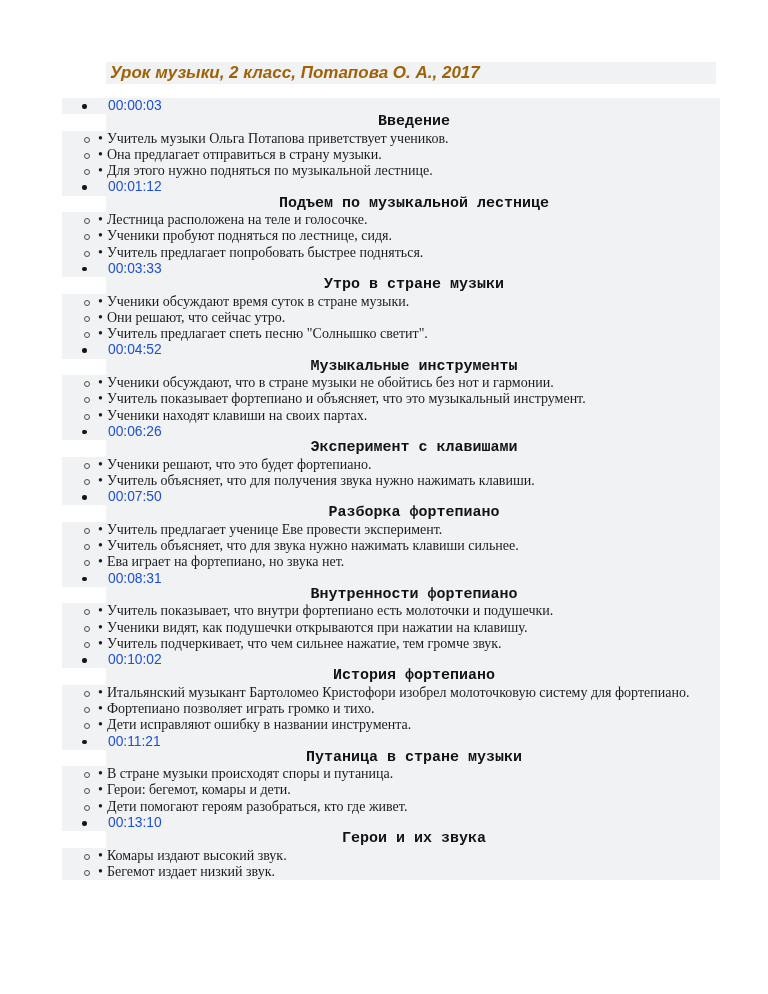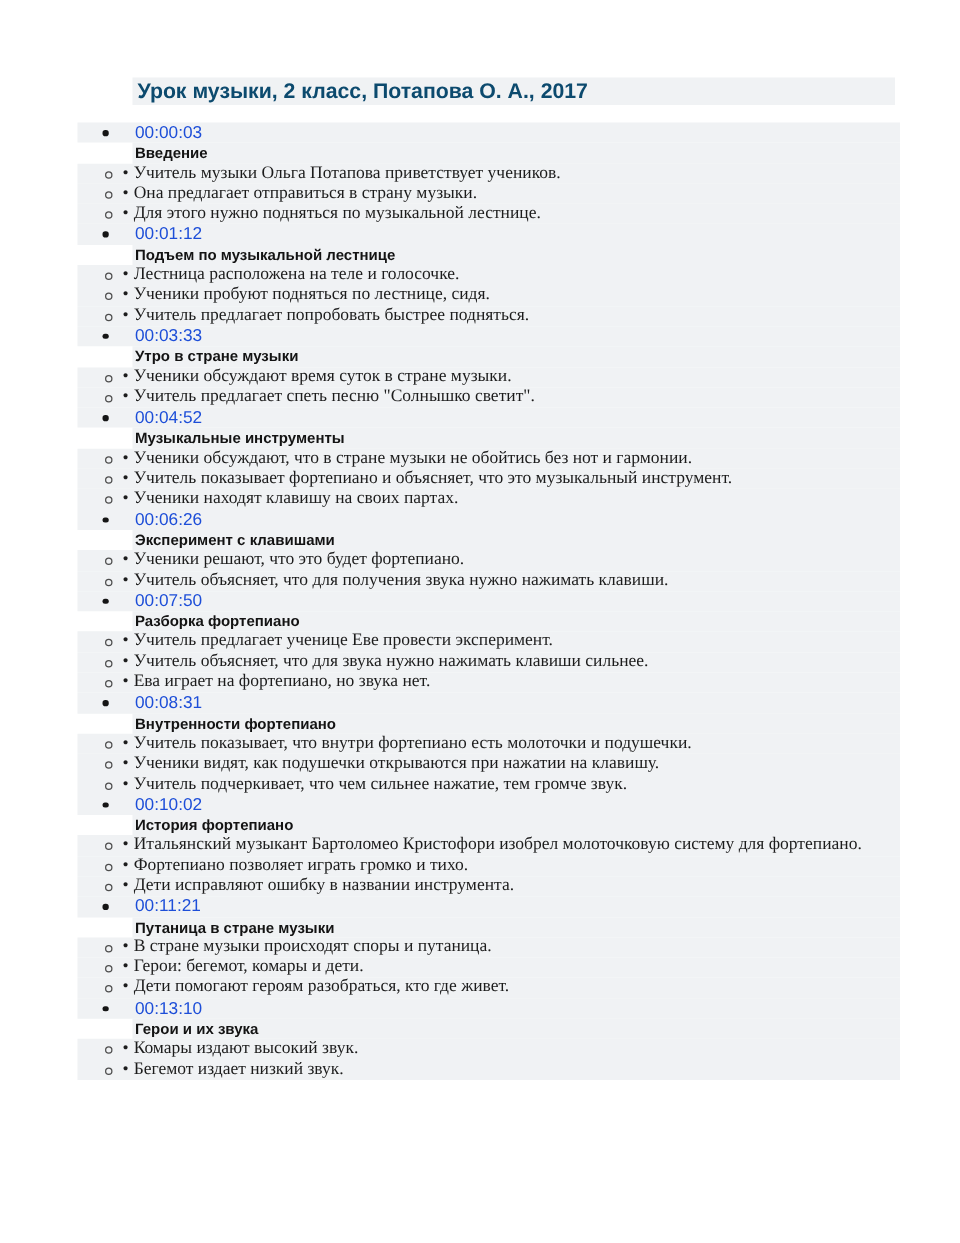--- a/index.html
+++ b/index.html
@@ -5,36 +5,36 @@
   html,body { margin:0; padding:0; }
   body {
     width:768px; height:994px; background:#ffffff; position:relative;
     font-family:"Liberation Serif", serif; overflow:hidden;
     -webkit-font-smoothing:antialiased;
   }
   .title {
     position:absolute; left:106px; top:62px; width:606px; height:22px;
     background:#f0f2f4; padding-left:4px;
     font-family:"Liberation Sans", sans-serif; font-weight:bold;
-    font-size:17px; line-height:22px; color:#0c4a6e; white-space:nowrap;
+    font-size:17px; line-height:22px; color:#a16207; white-space:nowrap;font-style:italic;
   }
   .timeline { position:absolute; left:62px; top:98px; width:658px; }
   .row { position:relative; line-height:16.3px; background:#f0f2f4; }
   .ts-row {
     padding-left:46px;
     font-family:"Liberation Sans", sans-serif; font-size:13.8px; color:#1d4ed8;
   }
   .m-disc {
     position:absolute; left:20px; top:6px; width:4.5px; height:4.5px;
     border-radius:50%; background:#151515;
   }
   .head-row {
     margin-left:44px; padding-left:2px;
-    font-family:Liberation Sans, sans-serif; font-weight:bold;
-    font-size:12px; color:#131313; white-space:nowrap;
+    font-family:Liberation Mono, monospace; font-weight:bold;
+    font-size:15px; color:#131313; white-space:nowrap;text-align:center;
   }
   .sub-row { padding-left:36px; font-size:14px; color:#1c1c1c; }
   .m-ring {
     position:absolute; left:22px; top:6px; width:4px; height:4px;
     border:1px solid #4d4d4d; border-radius:50%; background:transparent;
   }
   .ib { margin-right:4px; }
 </style>
 </head>
 <body>
@@ -49,26 +49,27 @@
       <div class="row sub-row"><span class="m-ring"></span><span class="ib">•</span><span>Она предлагает отправиться в страну музыки.</span></div>
       <div class="row sub-row"><span class="m-ring"></span><span class="ib">•</span><span>Для этого нужно подняться по музыкальной лестнице.</span></div>
       <div class="row ts-row"><span class="m-disc"></span><span>00:01:12</span></div>
       <div class="row head-row"><span>Подъем по музыкальной лестнице</span></div>
       <div class="row sub-row"><span class="m-ring"></span><span class="ib">•</span><span>Лестница расположена на теле и голосочке.</span></div>
       <div class="row sub-row"><span class="m-ring"></span><span class="ib">•</span><span>Ученики пробуют подняться по лестнице, сидя.</span></div>
       <div class="row sub-row"><span class="m-ring"></span><span class="ib">•</span><span>Учитель предлагает попробовать быстрее подняться.</span></div>
       <div class="row ts-row"><span class="m-disc"></span><span>00:03:33</span></div>
       <div class="row head-row"><span>Утро в стране музыки</span></div>
       <div class="row sub-row"><span class="m-ring"></span><span class="ib">•</span><span>Ученики обсуждают время суток в стране музыки.</span></div>
+      <div class="row sub-row"><span class="m-ring"></span><span class="ib">•</span><span>Они решают, что сейчас утро.</span></div>
       <div class="row sub-row"><span class="m-ring"></span><span class="ib">•</span><span>Учитель предлагает спеть песню "Солнышко светит".</span></div>
       <div class="row ts-row"><span class="m-disc"></span><span>00:04:52</span></div>
       <div class="row head-row"><span>Музыкальные инструменты</span></div>
       <div class="row sub-row"><span class="m-ring"></span><span class="ib">•</span><span>Ученики обсуждают, что в стране музыки не обойтись без нот и гармонии.</span></div>
       <div class="row sub-row"><span class="m-ring"></span><span class="ib">•</span><span>Учитель показывает фортепиано и объясняет, что это музыкальный инструмент.</span></div>
-      <div class="row sub-row"><span class="m-ring"></span><span class="ib">•</span><span>Ученики находят клавишу на своих партах.</span></div>
+      <div class="row sub-row"><span class="m-ring"></span><span class="ib">•</span><span>Ученики находят клавиши на своих партах.</span></div>
       <div class="row ts-row"><span class="m-disc"></span><span>00:06:26</span></div>
       <div class="row head-row"><span>Эксперимент с клавишами</span></div>
       <div class="row sub-row"><span class="m-ring"></span><span class="ib">•</span><span>Ученики решают, что это будет фортепиано.</span></div>
       <div class="row sub-row"><span class="m-ring"></span><span class="ib">•</span><span>Учитель объясняет, что для получения звука нужно нажимать клавиши.</span></div>
       <div class="row ts-row"><span class="m-disc"></span><span>00:07:50</span></div>
       <div class="row head-row"><span>Разборка фортепиано</span></div>
       <div class="row sub-row"><span class="m-ring"></span><span class="ib">•</span><span>Учитель предлагает ученице Еве провести эксперимент.</span></div>
       <div class="row sub-row"><span class="m-ring"></span><span class="ib">•</span><span>Учитель объясняет, что для звука нужно нажимать клавиши сильнее.</span></div>
       <div class="row sub-row"><span class="m-ring"></span><span class="ib">•</span><span>Ева играет на фортепиано, но звука нет.</span></div>
       <div class="row ts-row"><span class="m-disc"></span><span>00:08:31</span></div>

